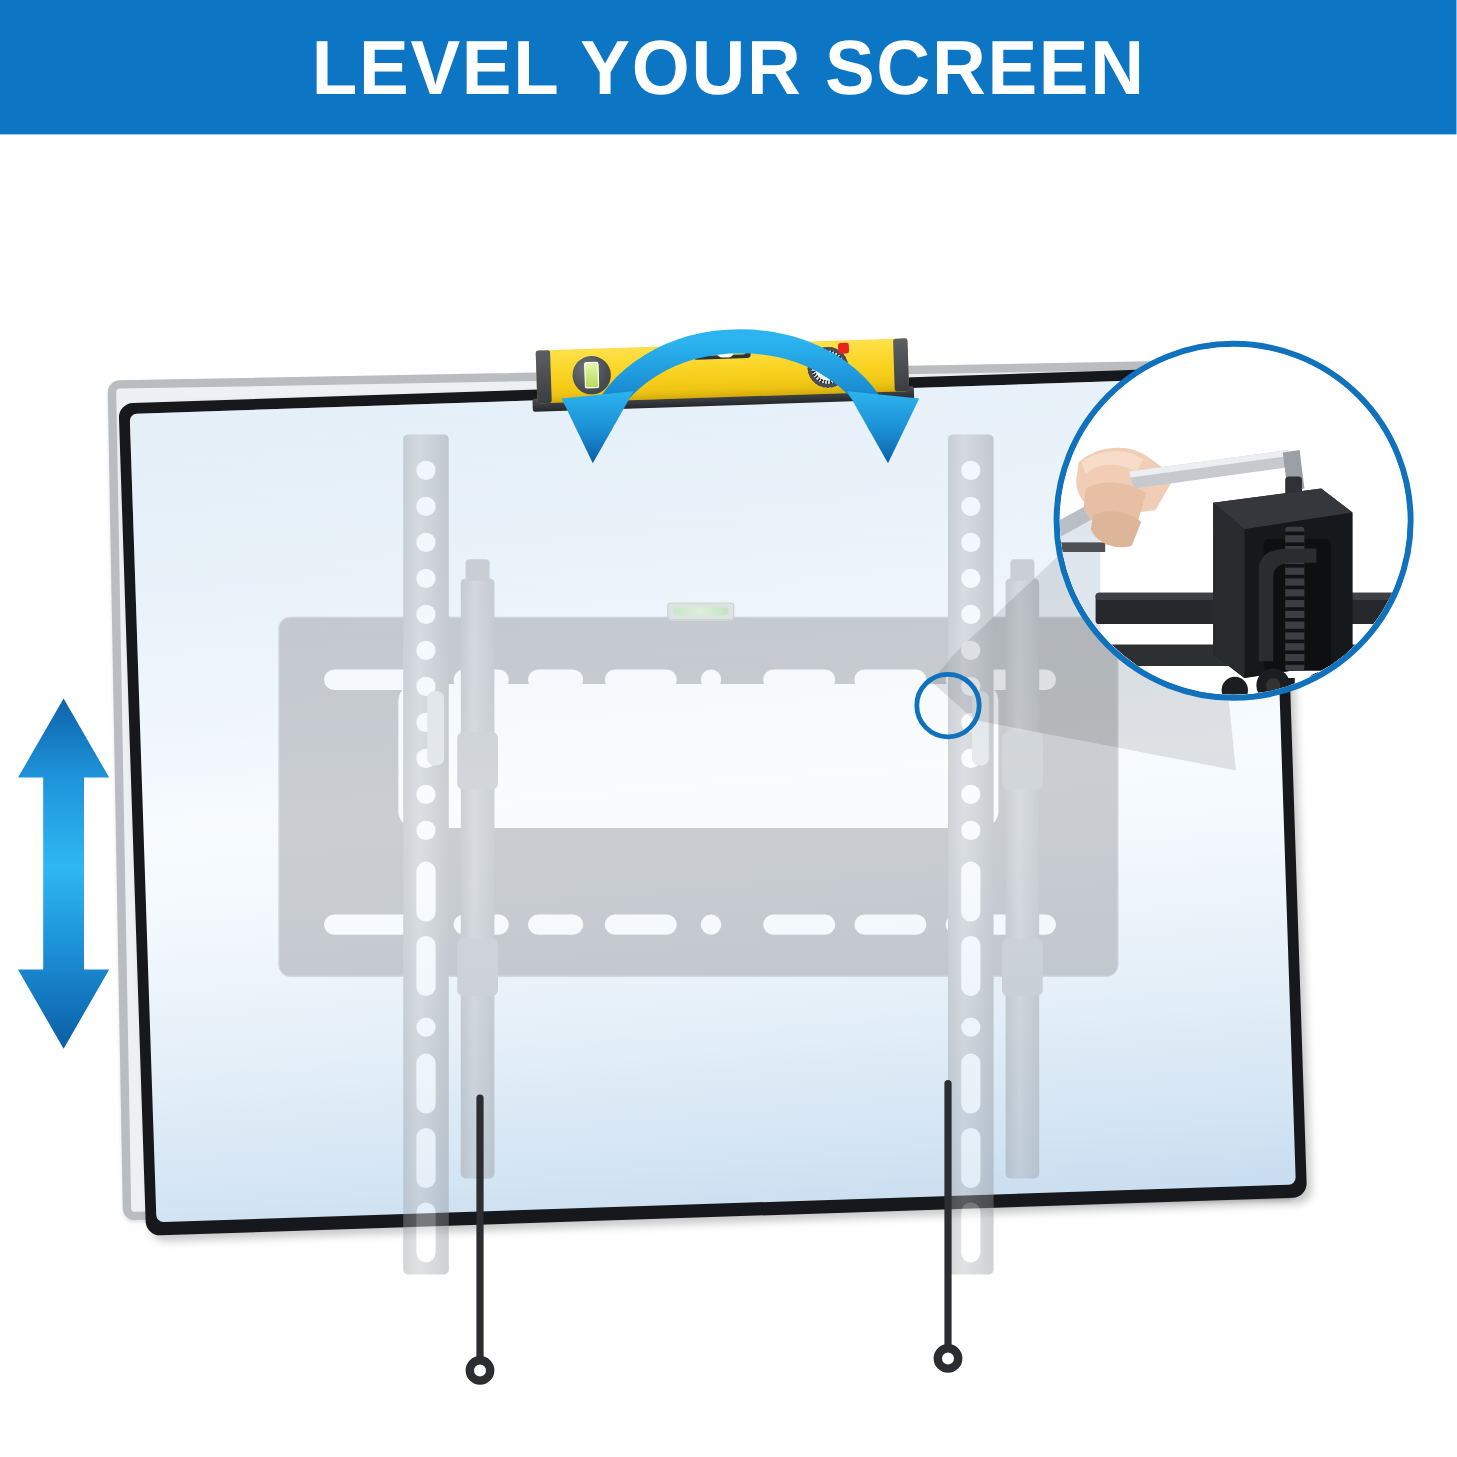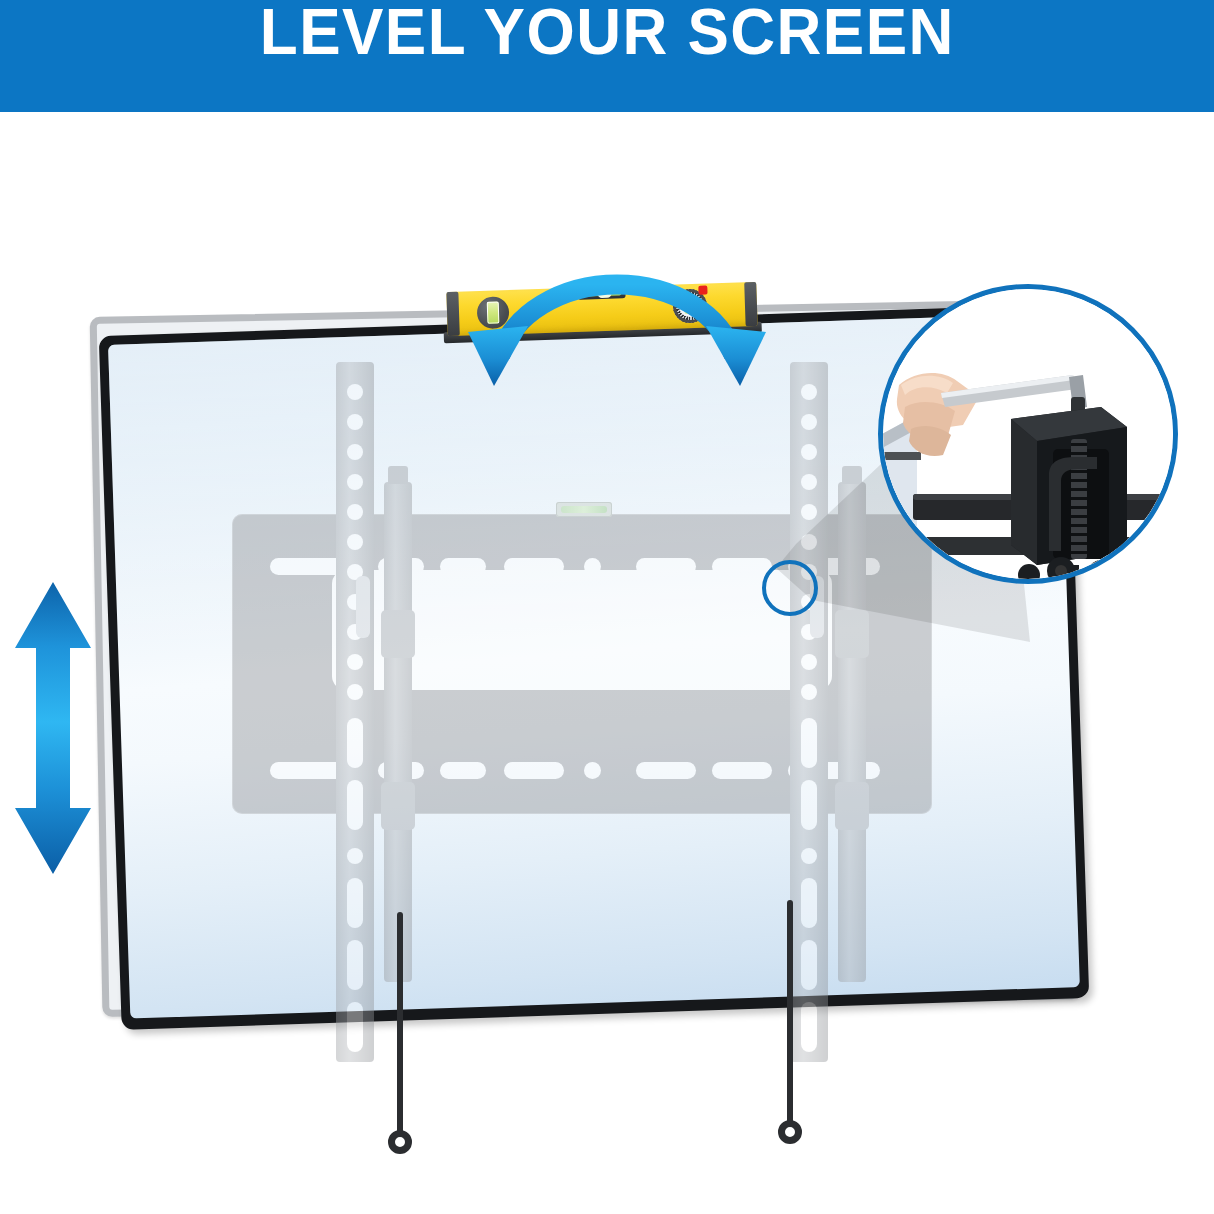--- a/index.html
+++ b/index.html
@@ -20,21 +20,21 @@
 
   
   #header-banner {
     position: absolute;
     left: 0;
     top: 0;
     width: 1214px;
     height: 112px;
     background: #0c76c4;
     display: flex;
-    align-items: flex-start;
+    align-items: center;
     justify-content: center;
   }
   #header-title {
     color: #ffffff;
     font-family: "Liberation Sans", sans-serif;
     font-weight: 700;
     font-size: 64px;
     letter-spacing: 1.5px;
     line-height: 1;
     transform: scaleX(0.97);

